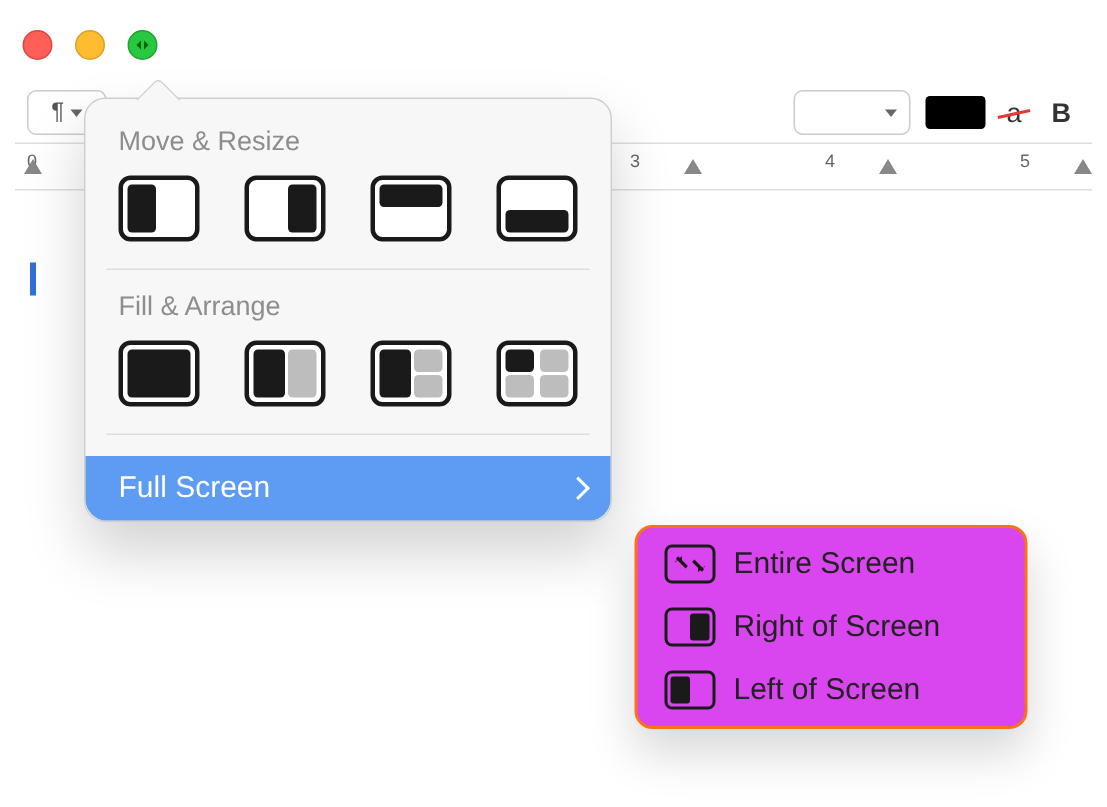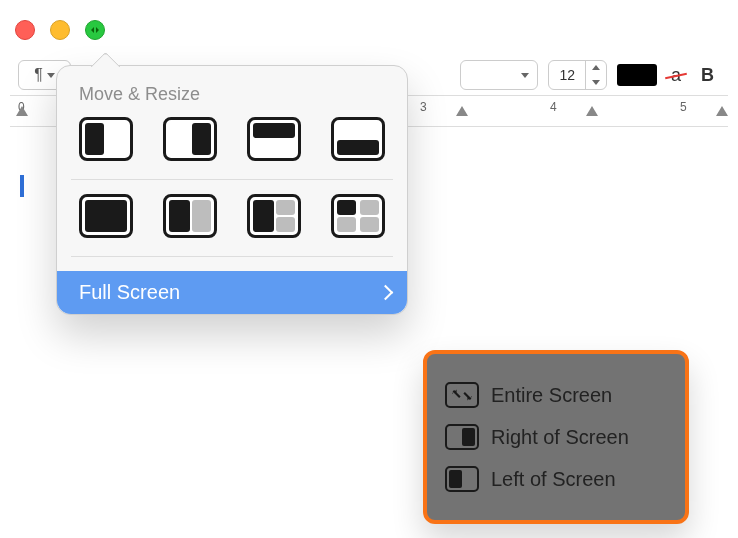--- a/index.html
+++ b/index.html
@@ -21,21 +21,21 @@
   .popover::before{content:"";position:absolute;top:-10px;left:38px;width:20px;height:20px;background:#f7f7f7;border-left:1px solid #cfcfcf;border-top:1px solid #cfcfcf;transform:rotate(45deg);border-top-left-radius:4px;}
   .section-title{color:#8d8d8d;font-size:18px;font-weight:400;padding:0 22px 12px;}
   .icon-row{display:flex;gap:30px;padding:0 22px 18px;}
   .opt{width:52px;height:38px;border:3px solid #1a1a1a;border-radius:8px;background:#fff;position:relative;}
   .opt .fill{position:absolute;background:#1a1a1a;border-radius:3px;}
   .opt .fill.ghost{background:#bdbdbd;}
   .sep{height:1px;background:#ddd;margin:0 14px 14px;}
   .full-row{display:flex;align-items:center;justify-content:space-between;padding:10px 16px 10px 22px;background:#5e9bf2;color:#fff;border-bottom-left-radius:14px;border-bottom-right-radius:14px;font-size:20px;font-weight:500;}
   .full-row .chev{width:9px;height:9px;border-top:2px solid #fff;border-right:2px solid #fff;transform:rotate(45deg);}
   
-  .submenu{position:absolute;left:423px;top:350px;width:258px;background:#737373;border:4px solid #f97316;border-radius:12px;box-shadow:0 16px 32px rgba(0,0,0,.16);padding:20px 0;}
+  .submenu{position:absolute;left:423px;top:350px;width:258px;background:#d946ef;border:2px solid #f97316;border-radius:12px;box-shadow:0 16px 32px rgba(0,0,0,.16);padding:3px 0;}
   .sub-item{display:flex;align-items:center;gap:12px;padding:8px 18px;font-size:20px;color:#222;}
   .sub-ico{width:30px;height:22px;border:2.5px solid #1a1a1a;border-radius:5px;position:relative;flex:none;}
   .sub-ico .fill{position:absolute;background:#1a1a1a;border-radius:2px;}
   .caret{width:8px;height:5px;display:inline-block;}
   .caret::before{content:"";display:block;width:0;height:0;border-left:4px solid transparent;border-right:4px solid transparent;border-top:5px solid #666;}
   .fontsel{display:flex;align-items:center;border:1px solid #ccc;border-radius:6px;height:28px;overflow:hidden;}
   .fontsel .val{padding:0 10px;font-size:14px;color:#333;}
   .fontsel .stepper{display:flex;flex-direction:column;border-left:1px solid #ccc;width:20px;}
   .fontsel .stepper div{height:14px;display:flex;align-items:center;justify-content:center;}
   .swatch{width:40px;height:22px;background:#000;border-radius:3px;}
@@ -58,31 +58,20 @@
 
 <div class="toolbar">
   <div class="tb-btn small">
     <span style="font-size:16px;">¶</span>
     <span class="caret" style="margin-left:4px;"></span>
   </div>
   <div style="flex:1"></div>
   <div class="tb-btn" style="width:60px;justify-content:flex-end;">
     <span class="caret"></span>
   </div>
-  <div class="fontsel">
-    <span class="val">12</span>
-    <div class="stepper">
-      <div style="transform:rotate(180deg);">
-          <span class="caret"></span>
-        </div>
-      <div>
-          <span class="caret"></span>
-        </div>
-    </div>
-  </div>
   <div class="swatch"></div>
   <div class="strike-a"><span>a</span></div>
   <div class="bold"><span>B</span></div>
 </div>
 
 <div class="ruler">
   <span class="ruler-mark" style="left:8px;">0</span>
   <div class="ruler-tri" style="left:6px;"></div>
   <span class="ruler-mark" style="left:410px;">3</span>
   <div class="ruler-tri" style="left:446px;"></div>
@@ -104,20 +93,21 @@
       <div class="fill" style="right:3px;top:3px;bottom:3px;width:40%;"></div>
     </div>
     <div class="opt">
       <div class="fill" style="left:3px;right:3px;top:3px;height:40%;"></div>
     </div>
     <div class="opt">
       <div class="fill" style="left:3px;right:3px;bottom:3px;height:40%;"></div>
     </div>
   </div>
   <div class="sep"></div>
+  <div class="section-title">Fill &amp; Arrange</div>
   <div class="icon-row">
     <div class="opt">
       <div class="fill" style="left:3px;right:3px;top:3px;bottom:3px;"></div>
     </div>
     <div class="opt">
       <div class="fill" style="left:3px;top:3px;bottom:3px;width:44%;"></div>
       <div class="fill ghost" style="right:3px;top:3px;bottom:3px;width:40%;"></div>
     </div>
     <div class="opt">
       <div class="fill" style="left:3px;top:3px;bottom:3px;width:44%;"></div>

